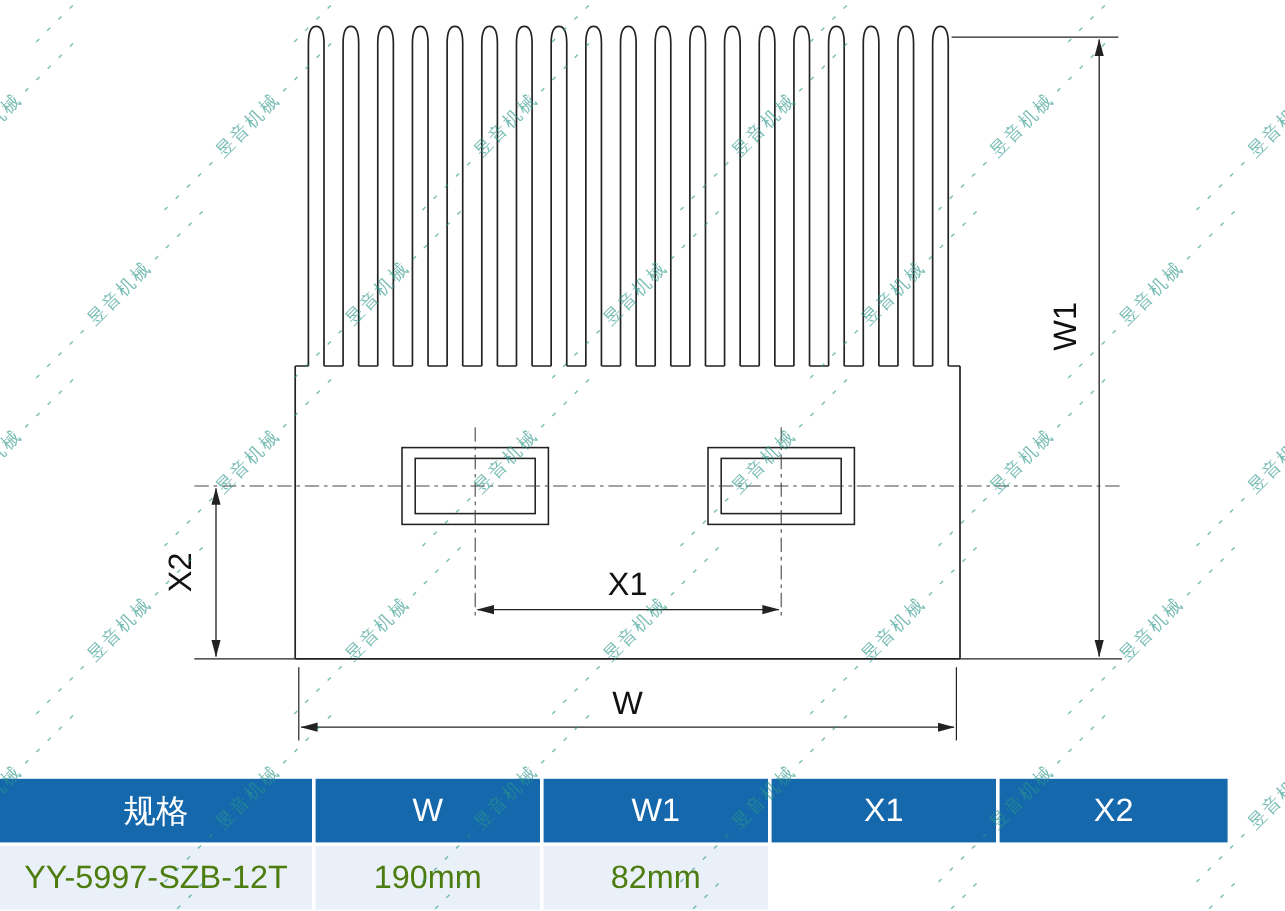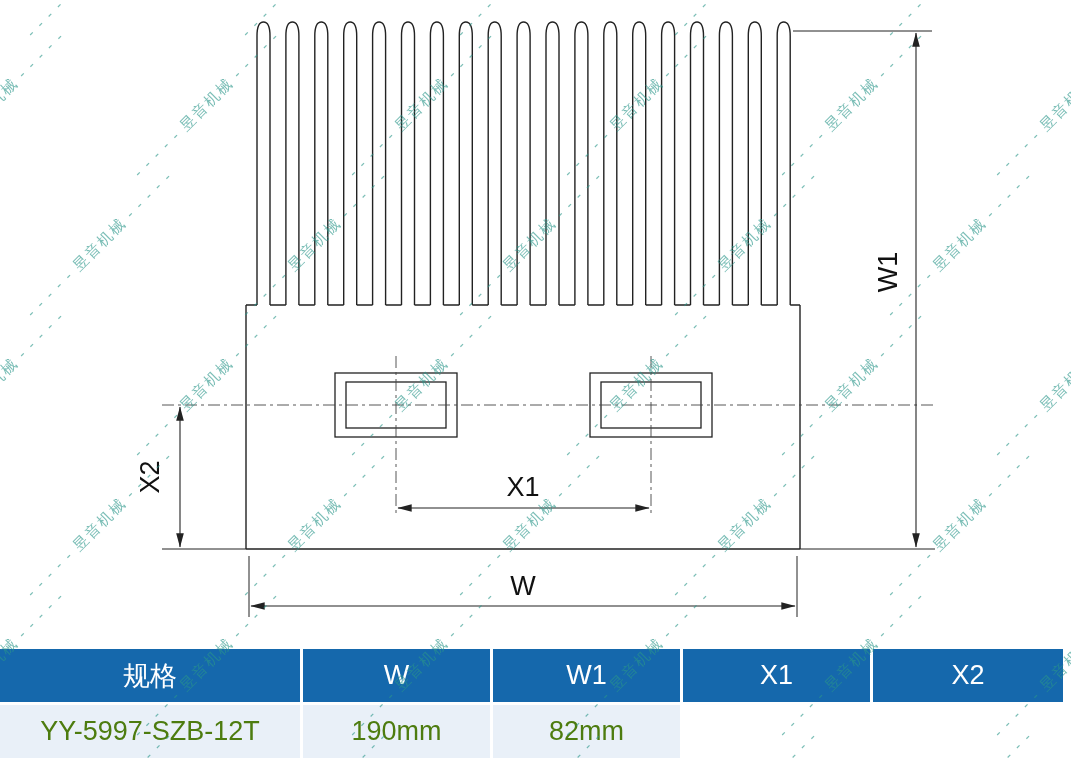--- a/index.html
+++ b/index.html
@@ -9,21 +9,21 @@
 
   svg.drawing{position:absolute;left:0;top:0}
   svg text{font-family:"Liberation Sans",sans-serif}
 
   
   .spec-table{position:absolute;left:0;top:649px;width:1071px}
   .trow{display:flex;gap:3px;margin-bottom:3px}
   .cell{display:flex;align-items:center;justify-content:center;height:53px;font-size:27px}
   .trow.header .cell{background:var(--table-header-bg,#1568ac);color:#fff;font-weight:500}
   .trow.data .cell{background:var(--table-row-bg,#e9f0f8);color:#4d7c0f}
-  .c0{width:300px}.c1{width:187px}.c2{width:187px}.c3{width:187px}.c4{width:190px}
+  .c0{width:260px}.c1{width:187px}.c2{width:187px}.c3{width:187px}.c4{width:190px}
 
   
   .watermark{position:absolute;inset:0;z-index:9;pointer-events:none;overflow:hidden}
   .wm{position:absolute;white-space:nowrap;transform:rotate(-45deg);transform-origin:center;
       color:var(--watermark-teal,#2a968a);opacity:.62;font-size:15px;letter-spacing:2px}
 </style>
 </head>
 <body>
 
 <div class="stage">

